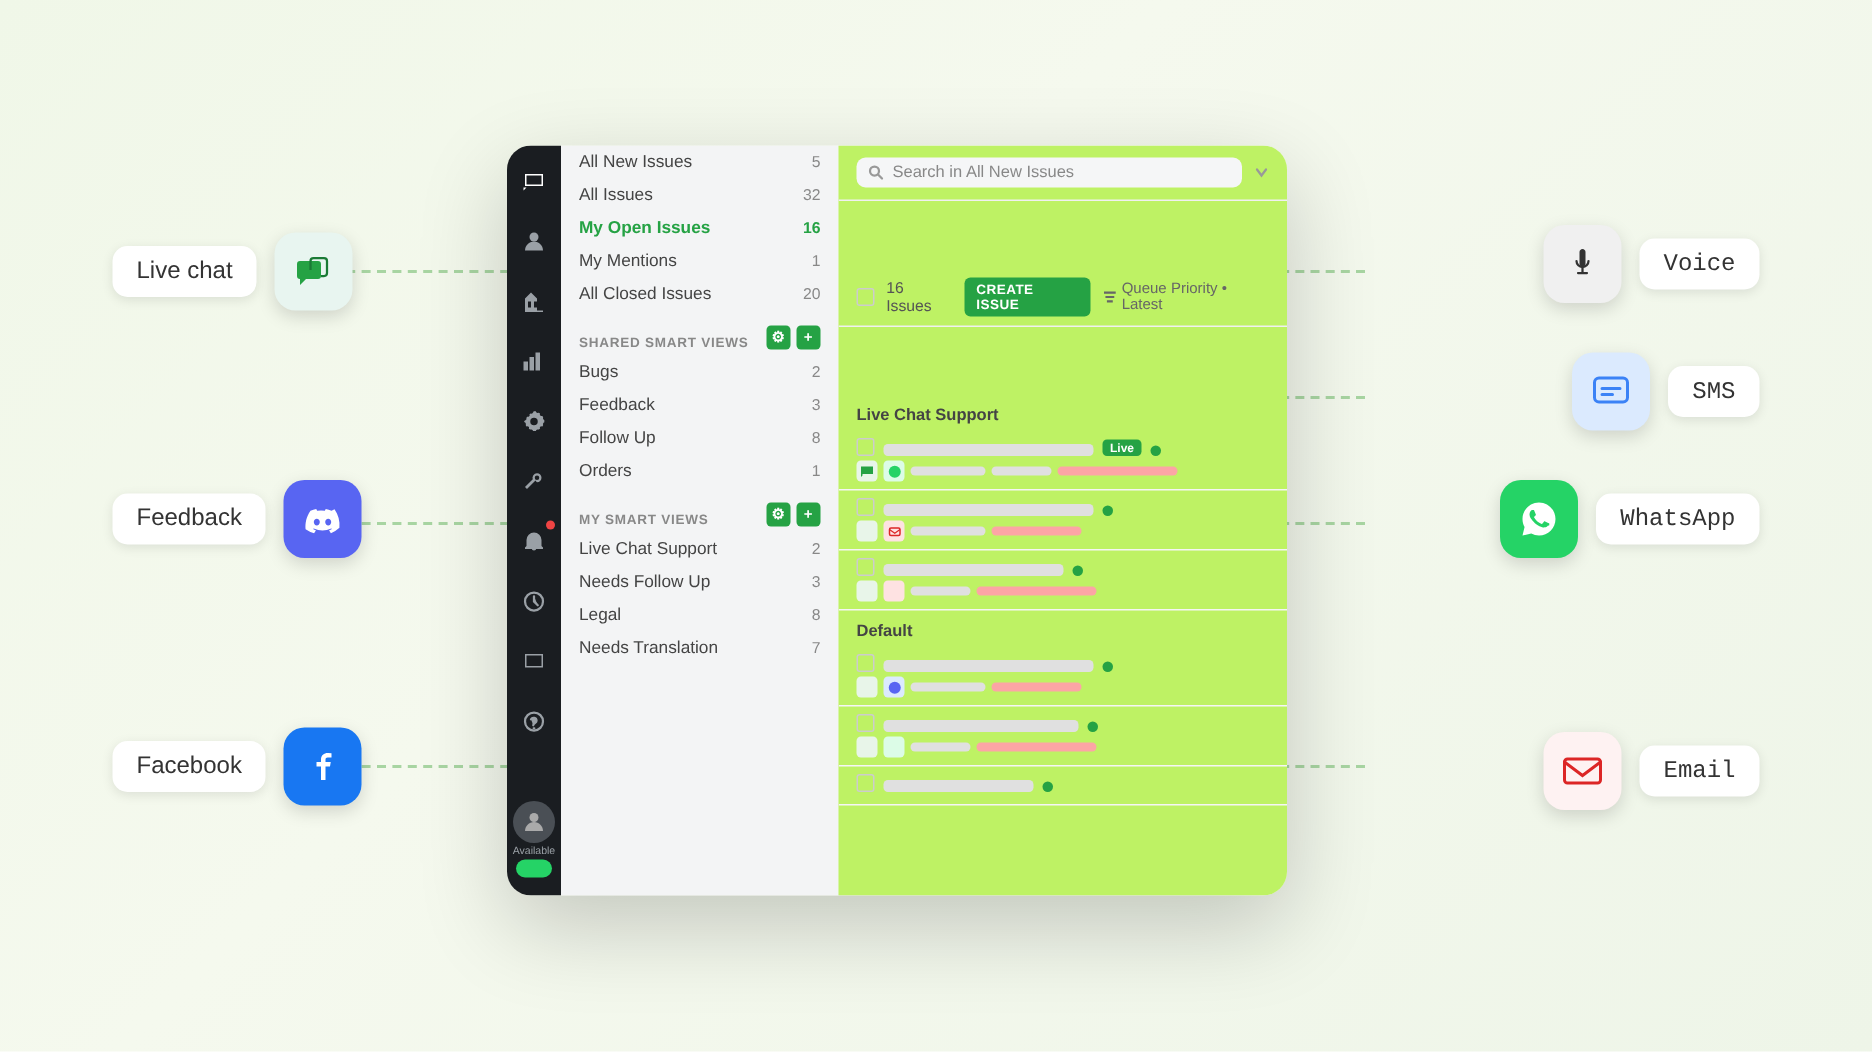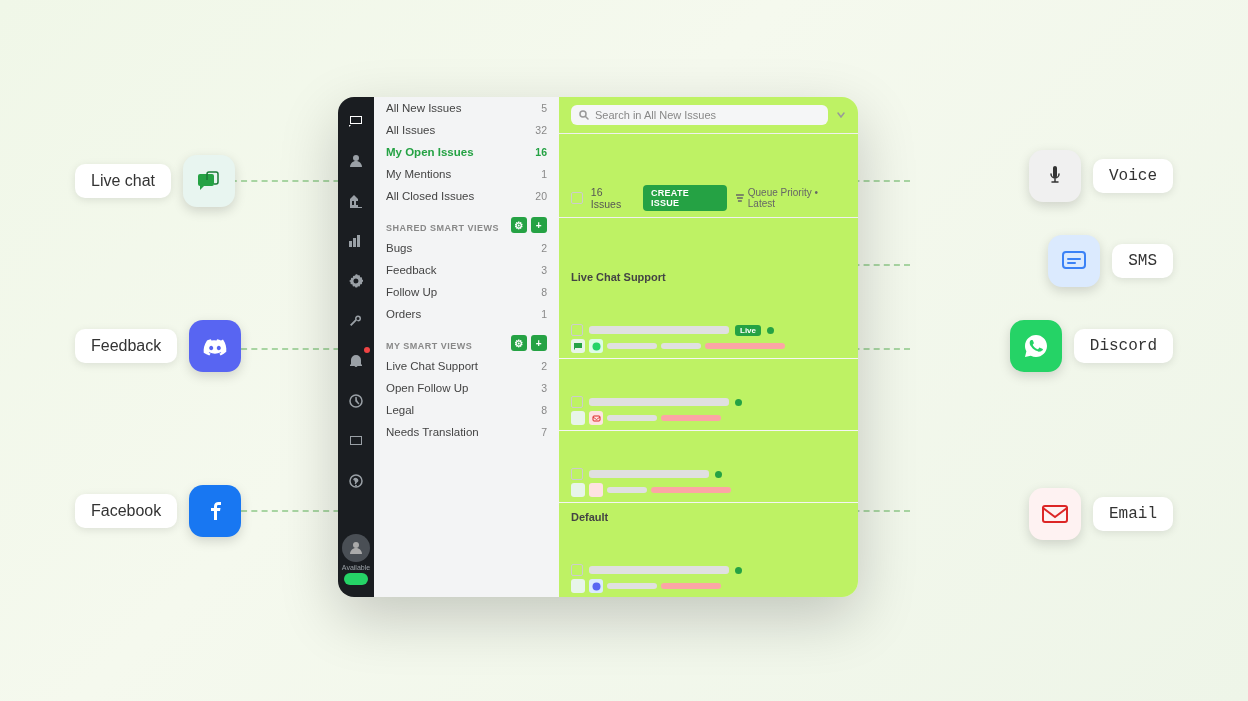--- a/index.html
+++ b/index.html
@@ -235,24 +235,23 @@
       font-weight: 600;
       color: #444;
       padding: 8px 12px 4px;
     }
     .issue-item {
       padding: 5px 12px;
       border-bottom: 1px solid #f5f5f5;
     }
     .issue-row1 {
       display: flex;
-      align-items: center;
+      align-items: flex-end;
       gap: 6px;
       margin-bottom: 3px;
-      margin-top: 32px;
     }
     .issue-bar {
       height: 8px;
       border-radius: 3px;
       background: #e0e0e0;
     }
     .issue-bar.wide { width: 140px; }
     .issue-bar.medium { width: 100px; }
     .live-badge {
       background: #25a244;
@@ -363,21 +362,21 @@
   </div>
   <div class="channel-label">SMS</div>
 </div>
 
 <div class="right-card" style="top: 320px; right: 75px;">
   <div class="channel-icon" style="background: #25D366; border-radius: 14px;">
     <svg width="32" height="32" viewBox="0 0 32 32" fill="none">
       <path d="M16 5C9.92 5 5 9.92 5 16c0 1.94.5 3.76 1.38 5.34L5 27l5.82-1.35A10.96 10.96 0 0016 27c6.08 0 11-4.92 11-11S22.08 5 16 5zm6.1 15.14c-.26.72-1.5 1.36-2.08 1.44-.54.08-1.22.1-1.96-.12-.45-.14-1.03-.32-1.77-.62-3.1-1.3-5.14-4.4-5.3-4.6-.16-.2-1.3-1.7-1.3-3.26 0-1.54.82-2.3 1.1-2.62.28-.3.62-.38.82-.38.2 0 .4 0 .58.02.18.02.44-.06.68.52.26.6.88 2.14.96 2.3.08.16.14.34.02.54-.12.2-.18.32-.36.5-.18.18-.38.4-.54.54-.18.16-.36.34-.16.66.2.32.9 1.48 1.94 2.4 1.34 1.18 2.46 1.54 2.78 1.72.32.18.5.14.7-.08.2-.22.84-.98 1.06-1.3.22-.32.44-.26.74-.16.3.1 1.9.9 2.22 1.06.32.16.54.24.62.38.08.14.08.8-.18 1.52z" fill="white"></path>
     </svg>
   </div>
-  <div class="channel-label">Discord</div>
+  <div class="channel-label">WhatsApp</div>
 </div>
 
 <div class="right-card" style="top: 488px; right: 75px;">
   <div class="channel-icon" style="background: #fef2f2; border-radius: 14px;">
     <svg width="32" height="32" viewBox="0 0 32 32" fill="none">
       <rect x="4" y="8" width="24" height="16" rx="2" stroke="#dc2626" stroke-width="2" fill="none"></rect>
       <path d="M4 10l12 9 12-9" stroke="#dc2626" stroke-width="2" stroke-linecap="round"></path>
     </svg>
   </div>
   <div class="channel-label">Email</div>
@@ -503,21 +502,21 @@
       <div class="nav-section-icons">
         <div class="nav-section-icon">⚙</div>
         <div class="nav-section-icon">+</div>
       </div>
     </div>
     <div class="nav-item">
       <span>Live Chat Support</span>
       <span class="nav-count">2</span>
     </div>
     <div class="nav-item">
-      <span>Open Follow Up</span>
+      <span>Needs Follow Up</span>
       <span class="nav-count">3</span>
     </div>
     <div class="nav-item">
       <span>Legal</span>
       <span class="nav-count">8</span>
     </div>
     <div class="nav-item">
       <span>Needs Translation</span>
       <span class="nav-count">7</span>
     </div>

